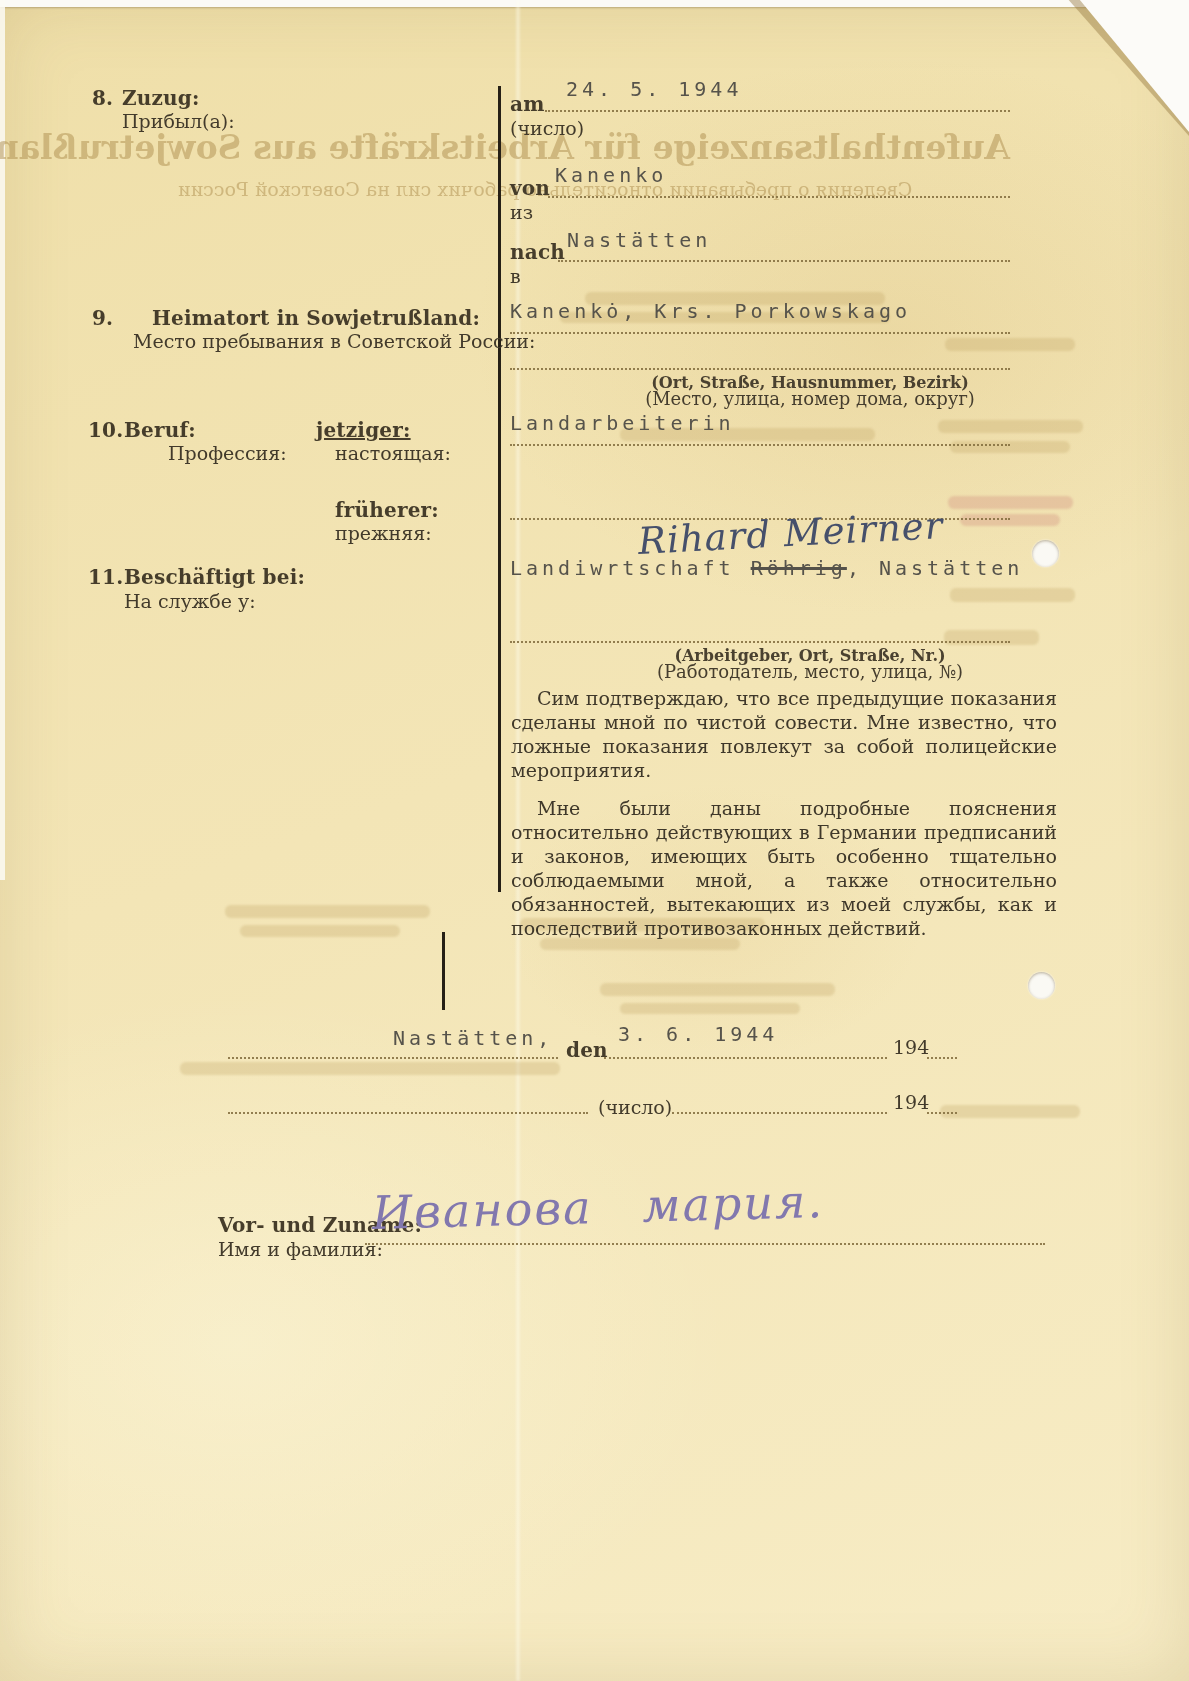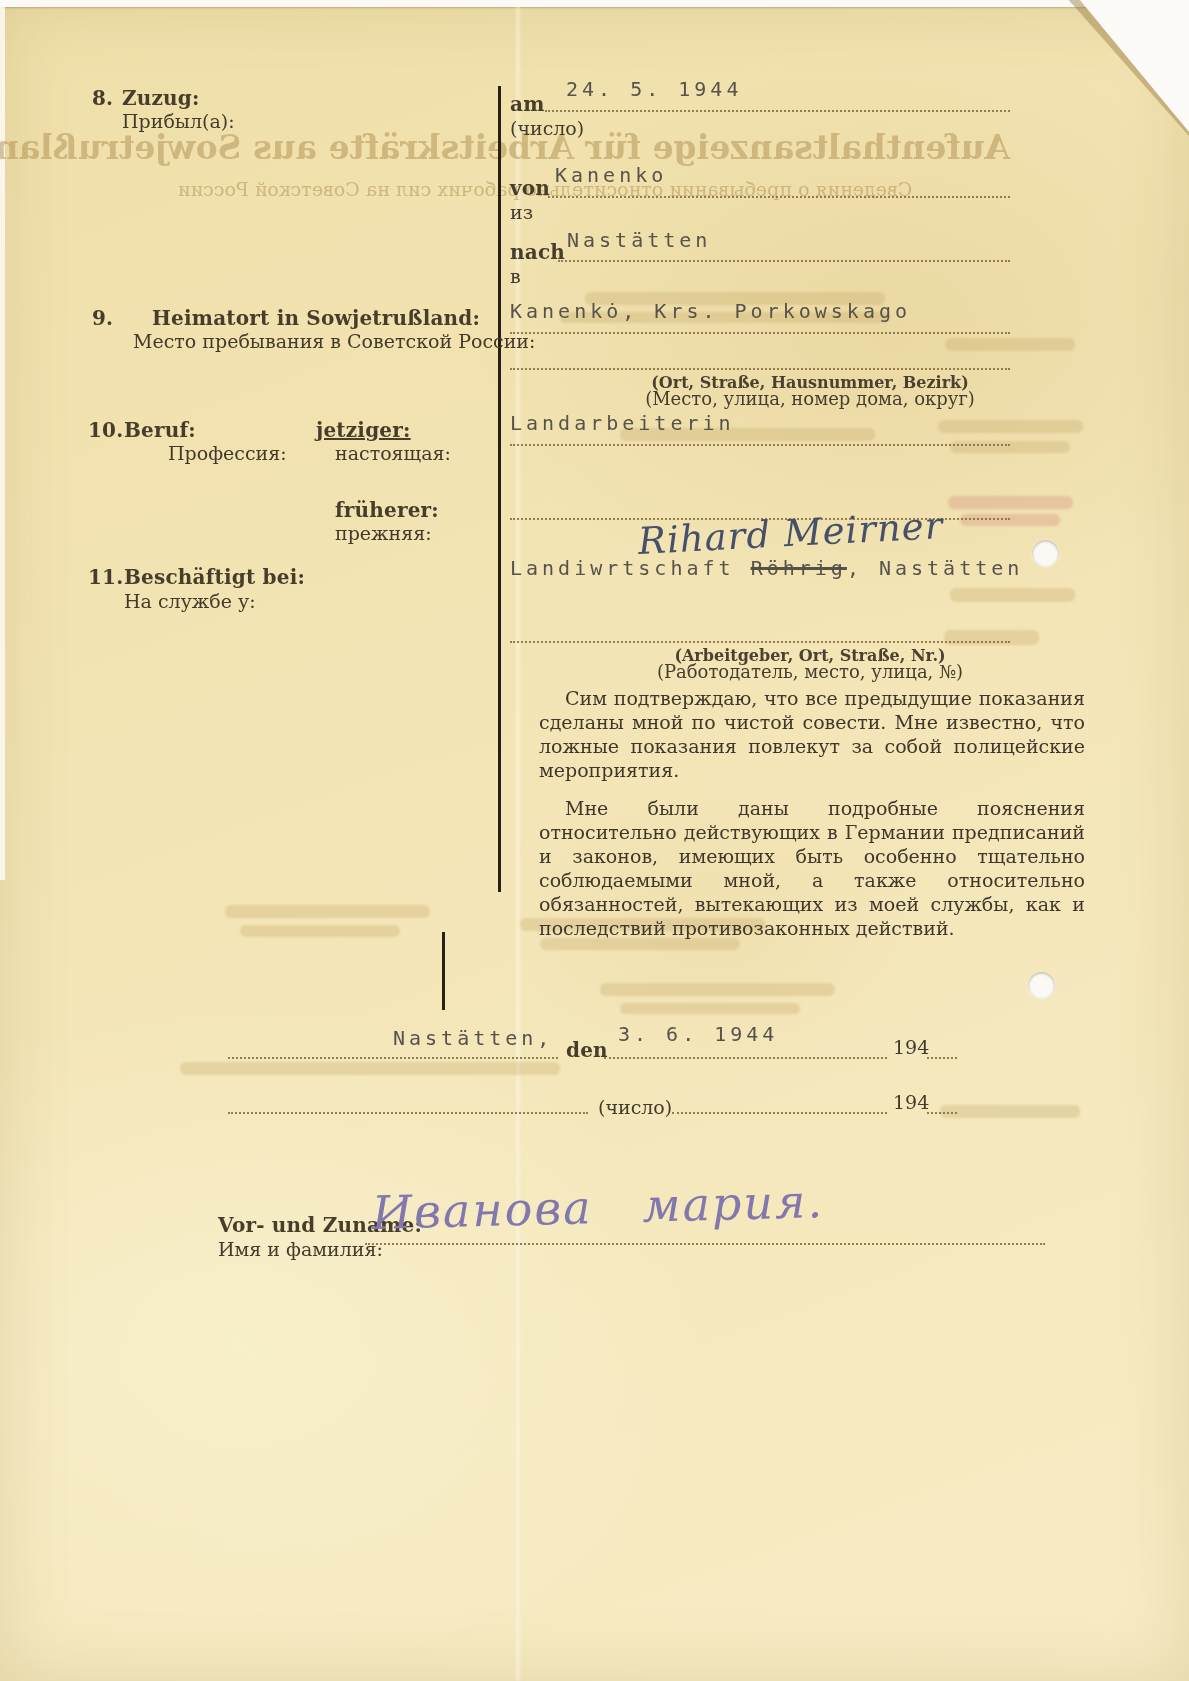--- a/index.html
+++ b/index.html
@@ -29,21 +29,21 @@
   .frak-sm{font-weight:bold;color:#4a4130;font-size:16px;}
   .cyr{color:#423a2b;font-size:19px;}
   .cyr-sm{color:#453d2e;font-size:18px;}
   .typed{font-family:"DejaVu Sans Mono", monospace;font-size:20px;letter-spacing:4px;
     color:#56534b;white-space:pre;}
   .strike{text-decoration:line-through;text-decoration-thickness:3px;text-decoration-color:#55524a;}
   .dotline{position:absolute;height:0;border-bottom:2px dotted rgba(128,107,60,.85);}
   .para-de{color:#463e2d;font-size:17.5px;line-height:20.5px;text-align:justify;
     font-weight:bold;letter-spacing:.1px;}
   .para-de p{margin:0 0 9px 0;text-indent:24px;}
-  .para-ru{color:#3f382a;font-size:19px;line-height:24px;text-align:justify;margin-left:28px;}
+  .para-ru{color:#3f382a;font-size:19px;line-height:24px;text-align:justify;}
   .para-ru p{margin:0 0 14px 0;text-indent:26px;}
   .hand-blue{font-style:italic;color:#46506b;font-size:37px;transform:rotate(-3deg);
     letter-spacing:1px;white-space:pre;}
   .hand-purple{font-style:italic;color:#8278ae;font-size:46px;transform:rotate(-1.5deg);
     letter-spacing:2px;white-space:pre;}
   .mirror{transform:scaleX(-1);color:rgba(173,142,78,.5);filter:blur(.6px);
     white-space:nowrap;text-align:center;}
   .mirror-title{font-weight:bold;font-size:33px;}
   .mirror-sub{font-size:19px;}
   .smudge{position:absolute;border-radius:6px;background:rgba(184,153,90,.26);filter:blur(1.3px);}

